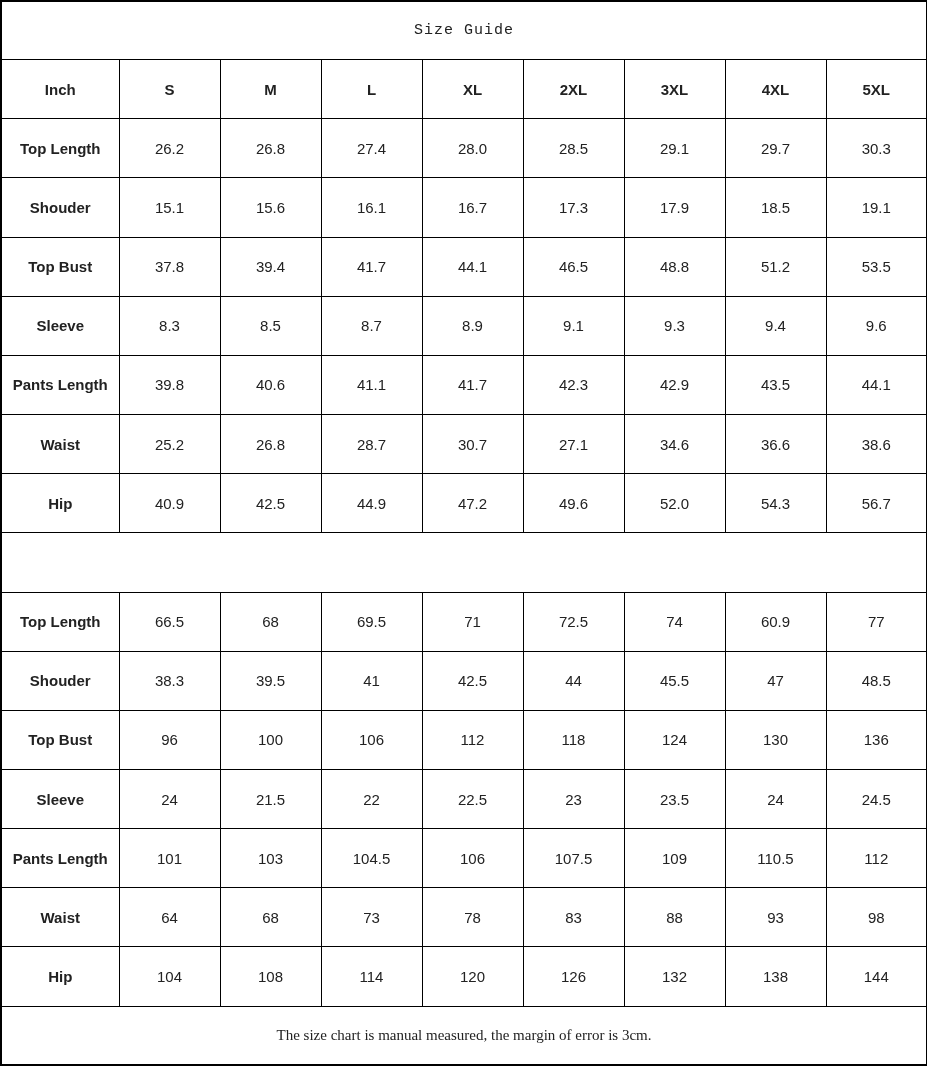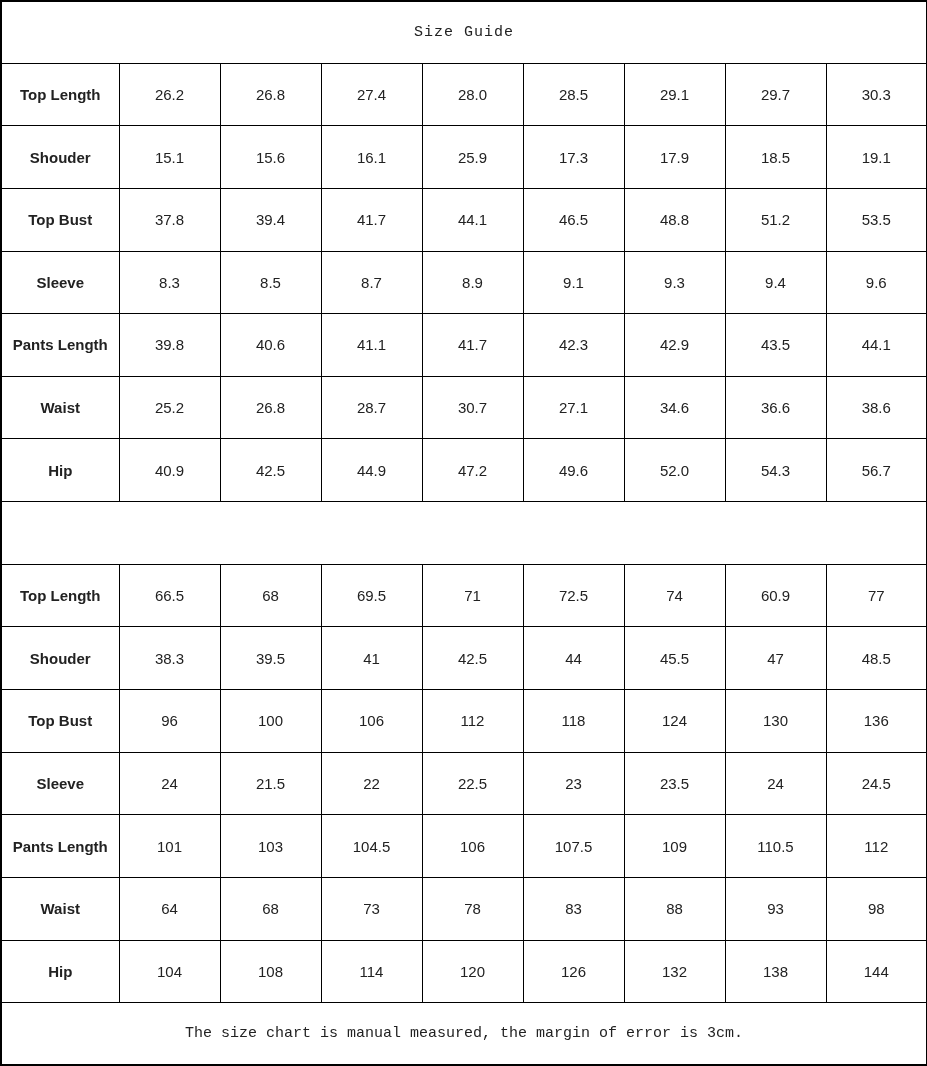--- a/index.html
+++ b/index.html
@@ -36,21 +36,21 @@
     letter-spacing: 1px;
   }
   tr.data-row td { height: 54px; }
   td.label-cell, td.header-cell {
     font-weight: bold;
     color: #000000;
   }
   tr.spacer-row td { height: 54px; }
   td.footer-cell {
     height: 53px;
-    font-family: Liberation Mono, monospace;
+    font-family: Liberation Serif, serif;
     font-size: 15px;
     color: #000000;
     margin-top: 28px;
   }
   col.c-label { width: 118px; }
   col.c-size  { width: 101px; }
 </style>
 </head>
 <body>
 
@@ -66,37 +66,48 @@
         <col class="c-size">
         <col class="c-size">
         <col class="c-size">
   </colgroup>
 
   <tbody>
         <tr>
     <td class="title-cell" colspan="9">Size Guide</td>
   </tr>
 
+  <tr class="data-row">
+    <td class="header-cell">Inch</td>
+    <td class="header-cell">S</td>
+    <td class="header-cell">M</td>
+    <td class="header-cell">L</td>
+    <td class="header-cell">XL</td>
+    <td class="header-cell">2XL</td>
+    <td class="header-cell">3XL</td>
+    <td class="header-cell">4XL</td>
+    <td class="header-cell">5XL</td>
+  </tr>
   <tr class="data-row">
     <td class="label-cell">Top Length</td>
     <td>26.2</td>
     <td>26.8</td>
     <td>27.4</td>
     <td>28.0</td>
     <td>28.5</td>
     <td>29.1</td>
     <td>29.7</td>
     <td>30.3</td>
   </tr>
   <tr class="data-row">
     <td class="label-cell">Shouder</td>
     <td>15.1</td>
     <td>15.6</td>
     <td>16.1</td>
-    <td>25.9</td>
+    <td>16.7</td>
     <td>17.3</td>
     <td>17.9</td>
     <td>18.5</td>
     <td>19.1</td>
   </tr>
   <tr class="data-row">
     <td class="label-cell">Top Bust</td>
     <td>37.8</td>
     <td>39.4</td>
     <td>41.7</td>

